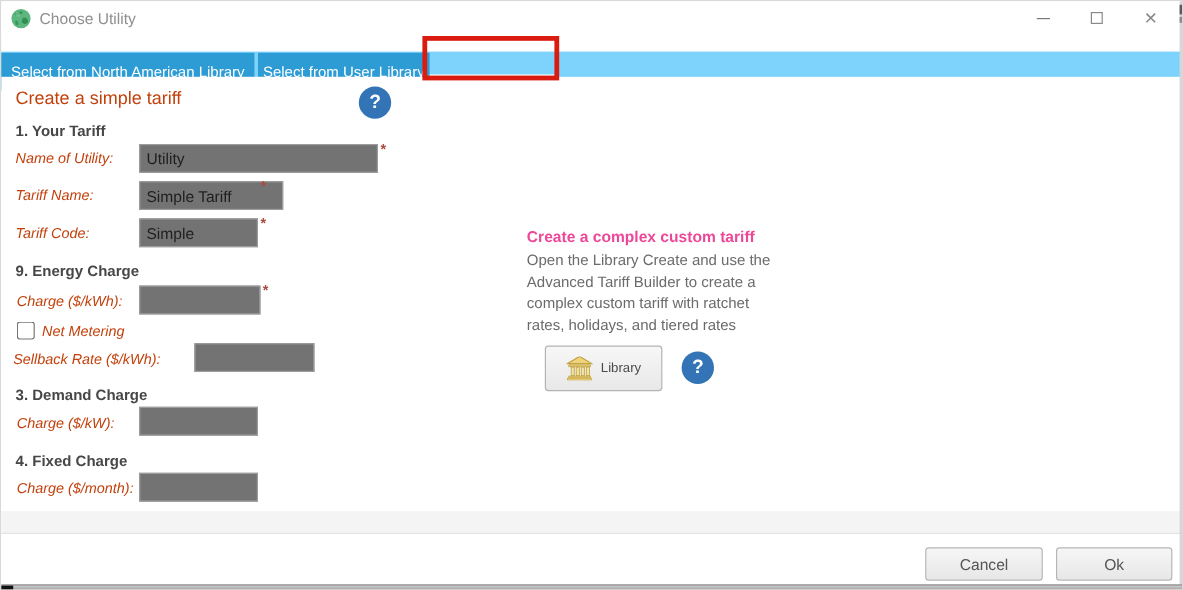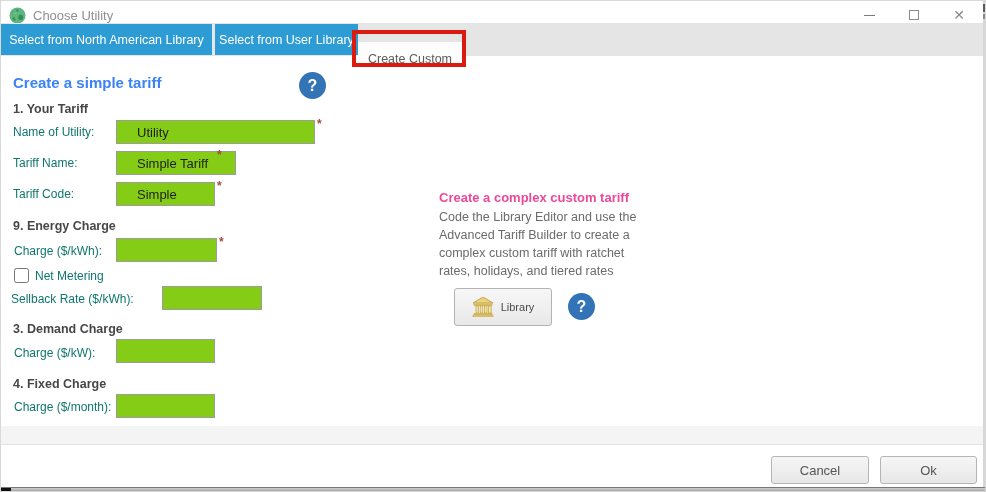--- a/index.html
+++ b/index.html
@@ -14,36 +14,36 @@
   #titlebar { position:absolute; left:0; top:0; width:986px; height:30px; background:#fff; }
   #app-icon { position:absolute; left:8px; top:6px; width:17px; height:17px; }
   #window-title { position:absolute; left:32px; top:7px; font-size:13px; color:#8f8f8f; }
   .wbtn { position:absolute; top:0; width:44px; height:28px; display:flex; align-items:center; justify-content:center; color:#7a7a7a; cursor:default; }
   #btn-min { left:846px; }
   #btn-max { left:891px; }
   #btn-close { left:936px; font-size:14px; color:#8a8a8a; }
   #btn-min .bar { width:11px; height:1px; background:#7a7a7a; }
   #btn-max .box { width:10px; height:10px; border:1px solid #8a8a8a; }
   
-  #tabbar { position:absolute; left:0; top:22px; width:986px; height:33px; background:#e5e5e5; }
+  #tabbar { position:absolute; left:0; top:42px; width:986px; height:33px; background:#7dd3fc; }
   .tab { position:absolute; top:1px; height:31px; background:#2d9bd4; color:#ffffff;
          display:flex; align-items:center; justify-content:center;
          font-size:12.5px; white-space:nowrap; cursor:pointer; }
   #tab-na   { left:0;    width:211px; }
   #tab-user { left:214px; width:143px; }
   #tab-custom { left:357px; top:0; height:33px; width:104px; background:#fdfdfd; color:#5b5b5b;margin-top:19px; }
   #annotation-box { position:absolute; left:351px; top:29px; width:114px; height:37px;
                     border:4px solid #da1b10; background:transparent; z-index:50; pointer-events:none; }
   
   #content { position:absolute; left:0; top:63px; width:986px; height:362px; background:#ffffff; }
-  .h1 { position:absolute; font-size:15px; font-weight:bold; color:#3b82f6; }
+  .h1 { position:absolute; font-size:15px; font-weight:normal; color:#c2410c; }
   .sec { position:absolute; font-size:12.5px; font-weight:bold; color:#474747; }
-  .lbl { position:absolute; font-size:12px; color:#0f766e; white-space:nowrap; }
-  .tbox { position:absolute; height:24px; border:1px solid #9c9c9c; background:#84cc16;
-          font-family:"Liberation Sans", sans-serif; font-size:13px; color:#1f1f1f; padding:0 20px; }
+  .lbl { position:absolute; font-size:12px; color:#c2410c; white-space:nowrap;font-style:italic; }
+  .tbox { position:absolute; height:24px; border:1px solid #9c9c9c; background:#737373;
+          font-family:"Liberation Sans", sans-serif; font-size:13px; color:#1f1f1f; padding:0 5px; }
   .req { position:absolute; font-size:12px; color:#aa4b3e; font-weight:bold; }
   .help-circle { position:absolute; width:27px; height:27px; border-radius:50%;
                  background:#3274b5; color:#fff; display:flex; align-items:center; justify-content:center;
                  font-size:16px; font-weight:bold; cursor:pointer; }
   #net-metering-check { position:absolute; left:13px; top:204px; width:15px; height:15px; margin:0; }
   
   #complex-heading { position:absolute; left:438px; top:126px; font-size:13px; font-weight:bold; color:#ec4899; }
   .cline { position:absolute; left:438px; font-size:12.5px; color:#6b6b6b; }
   #library-button { position:absolute; left:453px; top:224px; width:98px; height:38px;
                     background:linear-gradient(#f7f7f7,#e8e8e8); border:1px solid #b3b3b3; border-radius:3px;
@@ -139,21 +139,21 @@
 
     <div class="sec" style="left:12px; top:258px;">3. Demand Charge</div>
     <div class="lbl" style="left:13px; top:282px;">Charge ($/kW):</div>
     <input class="tbox" style="left: 115px; top: 275px; width: 99px;" value="">
 
     <div class="sec" style="left:12px; top:313px;">4. Fixed Charge</div>
     <div class="lbl" style="left:13px; top:336px;">Charge ($/month):</div>
     <input class="tbox" style="left: 115px; top: 330px; width: 99px;" value="">
 
     <div id="complex-heading">Create a complex custom tariff</div>
-    <div class="cline" style="top:146px;">Code the Library Editor and use the</div>
+    <div class="cline" style="top:146px;">Open the Library Create and use the</div>
     <div class="cline" style="top:164px;">Advanced Tariff Builder to create a</div>
     <div class="cline" style="top:200px;">rates, holidays, and tiered rates</div>
     <div class="cline" style="top:182px;">complex custom tariff with ratchet</div>
 
     <div id="library-button">
       <svg width="22" height="20" viewBox="0 0 22 20">
         <polygon points="11,0 21,6 1,6" fill="#eed37a" stroke="#c2a545" stroke-width="1"></polygon>
         <rect x="2" y="7" width="18" height="1.6" fill="#e5c565" stroke="#c2a545" stroke-width="0.6"></rect>
         <rect x="4" y="9" width="2.6" height="7" fill="#f3e1a0" stroke="#c2a545" stroke-width="0.7"></rect>
         <rect x="8.2" y="9" width="2.6" height="7" fill="#f3e1a0" stroke="#c2a545" stroke-width="0.7"></rect>

